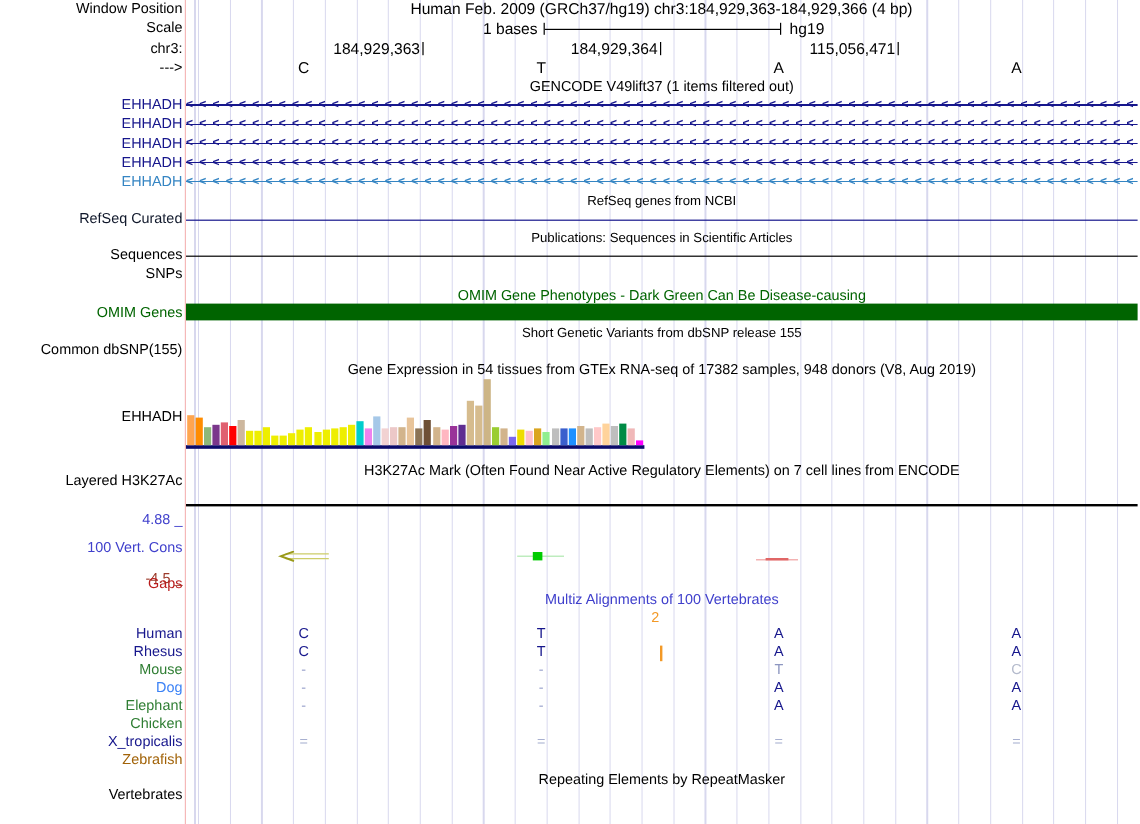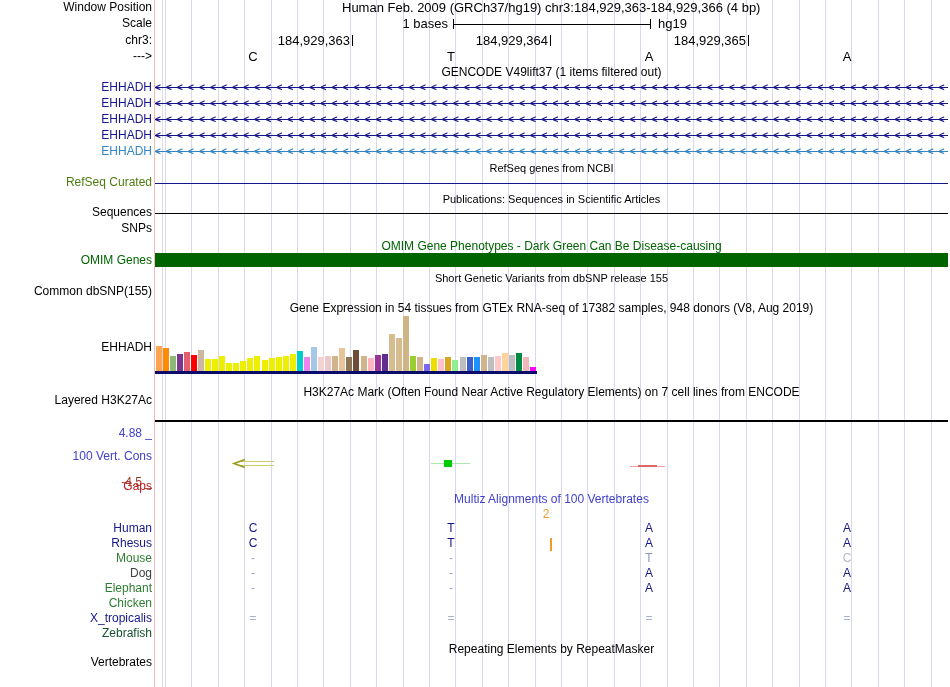--- a/index.html
+++ b/index.html
@@ -21,21 +21,21 @@
         border-left:1px solid #000;border-right:1px solid #000;
         background:linear-gradient(#000,#000) center/100% 1px no-repeat;}
   .pos-num{position:absolute;top:34px;font-size:13px;line-height:13px;text-align:right;z-index:2;white-space:nowrap;}
   .pos-tick{position:absolute;top:35px;width:1px;height:11px;background:#000;z-index:2;}
   .base-cell{position:absolute;width:40px;text-align:center;font-size:13px;line-height:14px;z-index:2;}
   .aln-cell{position:absolute;width:30px;text-align:center;font-size:12px;line-height:13px;z-index:2;}
   .gtex-chart{position:absolute;left:155px;top:316px;width:382px;height:58px;z-index:2;}
   .gtex-bar{position:absolute;bottom:3px;width:6px;}
   .gtex-base{position:absolute;left:0;bottom:0;width:382px;height:3px;background:#0b0b6b;}
   .blue{color:#4040cc;}
-  .navy{color:#4d7c0f;}
+  .navy{color:#0f172a;}
 </style>
 </head>
 <body>
 
 <div class="page">
   <div class="track-bg"></div>
   <div class="pink-guide"></div>
 
   <div class="gutter-label" style="top:1px">Window Position</div>
   <div class="main-title">Human Feb. 2009 (GRCh37/hg19)   chr3:184,929,363-184,929,366 (4 bp)</div>
@@ -44,21 +44,21 @@
   <div class="abs" style="right:502px;top:17px;font-size:13px;line-height:13px">1 bases</div>
   <div class="scale-bar"></div>
   <div class="abs" style="left:658px;top:17px;font-size:13px;line-height:13px">hg19</div>
 
   <div class="gutter-label" style="top:34px">chr3:</div>
   <div id="pos-row">
       <div class="pos-num" style="right: 600px;">184,929,363</div>
       <div class="pos-tick" style="left: 352px;"></div>
       <div class="pos-num" style="right: 402px;">184,929,364</div>
       <div class="pos-tick" style="left: 550px;"></div>
-      <div class="pos-num" style="right: 204px;">184,929,365</div>
+      <div class="pos-num" style="right: 204px;">115,056,471</div>
       <div class="pos-tick" style="left: 748px;"></div>
     </div>
 
   <div class="gutter-label" style="top:50px">---&gt;</div>
   <div id="base-row">
       <div class="base-cell" style="left: 233px; top: 50px;">C</div>
       <div class="base-cell" style="left: 431px; top: 50px;">T</div>
       <div class="base-cell" style="left: 629px; top: 50px;">A</div>
       <div class="base-cell" style="left: 827px; top: 50px;">A</div>
     </div>
@@ -184,34 +184,34 @@
       <div class="aln-cell" style="left: 238px; top: 537px; color: rgb(22, 22, 140);">C</div>
       <div class="aln-cell" style="left: 436px; top: 537px; color: rgb(22, 22, 140);">T</div>
       <div class="aln-cell" style="left: 634px; top: 537px; color: rgb(22, 22, 140);">A</div>
       <div class="aln-cell" style="left: 832px; top: 537px; color: rgb(22, 22, 140);">A</div>
       <div class="abs" style="left: 550px; top: 538px; width: 2px; height: 13px; background: rgb(243, 153, 38);"></div>
       <div class="gutter-label" style="top: 552px; color: rgb(46, 125, 50);">Mouse</div>
       <div class="aln-cell" style="left: 238px; top: 552px; color: rgb(154, 162, 204);">-</div>
       <div class="aln-cell" style="left: 436px; top: 552px; color: rgb(154, 162, 204);">-</div>
       <div class="aln-cell" style="left: 634px; top: 552px; color: rgb(141, 150, 192);">T</div>
       <div class="aln-cell" style="left: 832px; top: 552px; color: rgb(180, 186, 204);">C</div>
-      <div class="gutter-label" style="top: 567px; color: #404040;">Dog</div>
+      <div class="gutter-label" style="top: 567px; color: #3b82f6;">Dog</div>
       <div class="aln-cell" style="left: 238px; top: 567px; color: rgb(154, 162, 204);">-</div>
       <div class="aln-cell" style="left: 436px; top: 567px; color: rgb(154, 162, 204);">-</div>
       <div class="aln-cell" style="left: 634px; top: 567px; color: rgb(22, 22, 140);">A</div>
       <div class="aln-cell" style="left: 832px; top: 567px; color: rgb(22, 22, 140);">A</div>
       <div class="gutter-label" style="top: 582px; color: rgb(46, 125, 50);">Elephant</div>
       <div class="aln-cell" style="left: 238px; top: 582px; color: rgb(154, 162, 204);">-</div>
       <div class="aln-cell" style="left: 436px; top: 582px; color: rgb(154, 162, 204);">-</div>
       <div class="aln-cell" style="left: 634px; top: 582px; color: rgb(22, 22, 140);">A</div>
       <div class="aln-cell" style="left: 832px; top: 582px; color: rgb(22, 22, 140);">A</div>
       <div class="gutter-label" style="top: 597px; color: rgb(46, 125, 50);">Chicken</div>
       <div class="gutter-label" style="top: 612px; color: rgb(22, 22, 140);">X_tropicalis</div>
       <div class="aln-cell" style="left: 238px; top: 612px; color: rgb(168, 176, 208);">=</div>
       <div class="aln-cell" style="left: 436px; top: 612px; color: rgb(168, 176, 208);">=</div>
       <div class="aln-cell" style="left: 634px; top: 612px; color: rgb(168, 176, 208);">=</div>
       <div class="aln-cell" style="left: 832px; top: 612px; color: rgb(168, 176, 208);">=</div>
-      <div class="gutter-label" style="top: 627px; color: #14532d;">Zebrafish</div>
+      <div class="gutter-label" style="top: 627px; color: #a16207;">Zebrafish</div>
     </div>
 
   <div class="track-title" style="top:643px">Repeating Elements by RepeatMasker</div>
   <div class="gutter-label" style="top:656px">Vertebrates</div>
 </div>
 
 </body></html>

